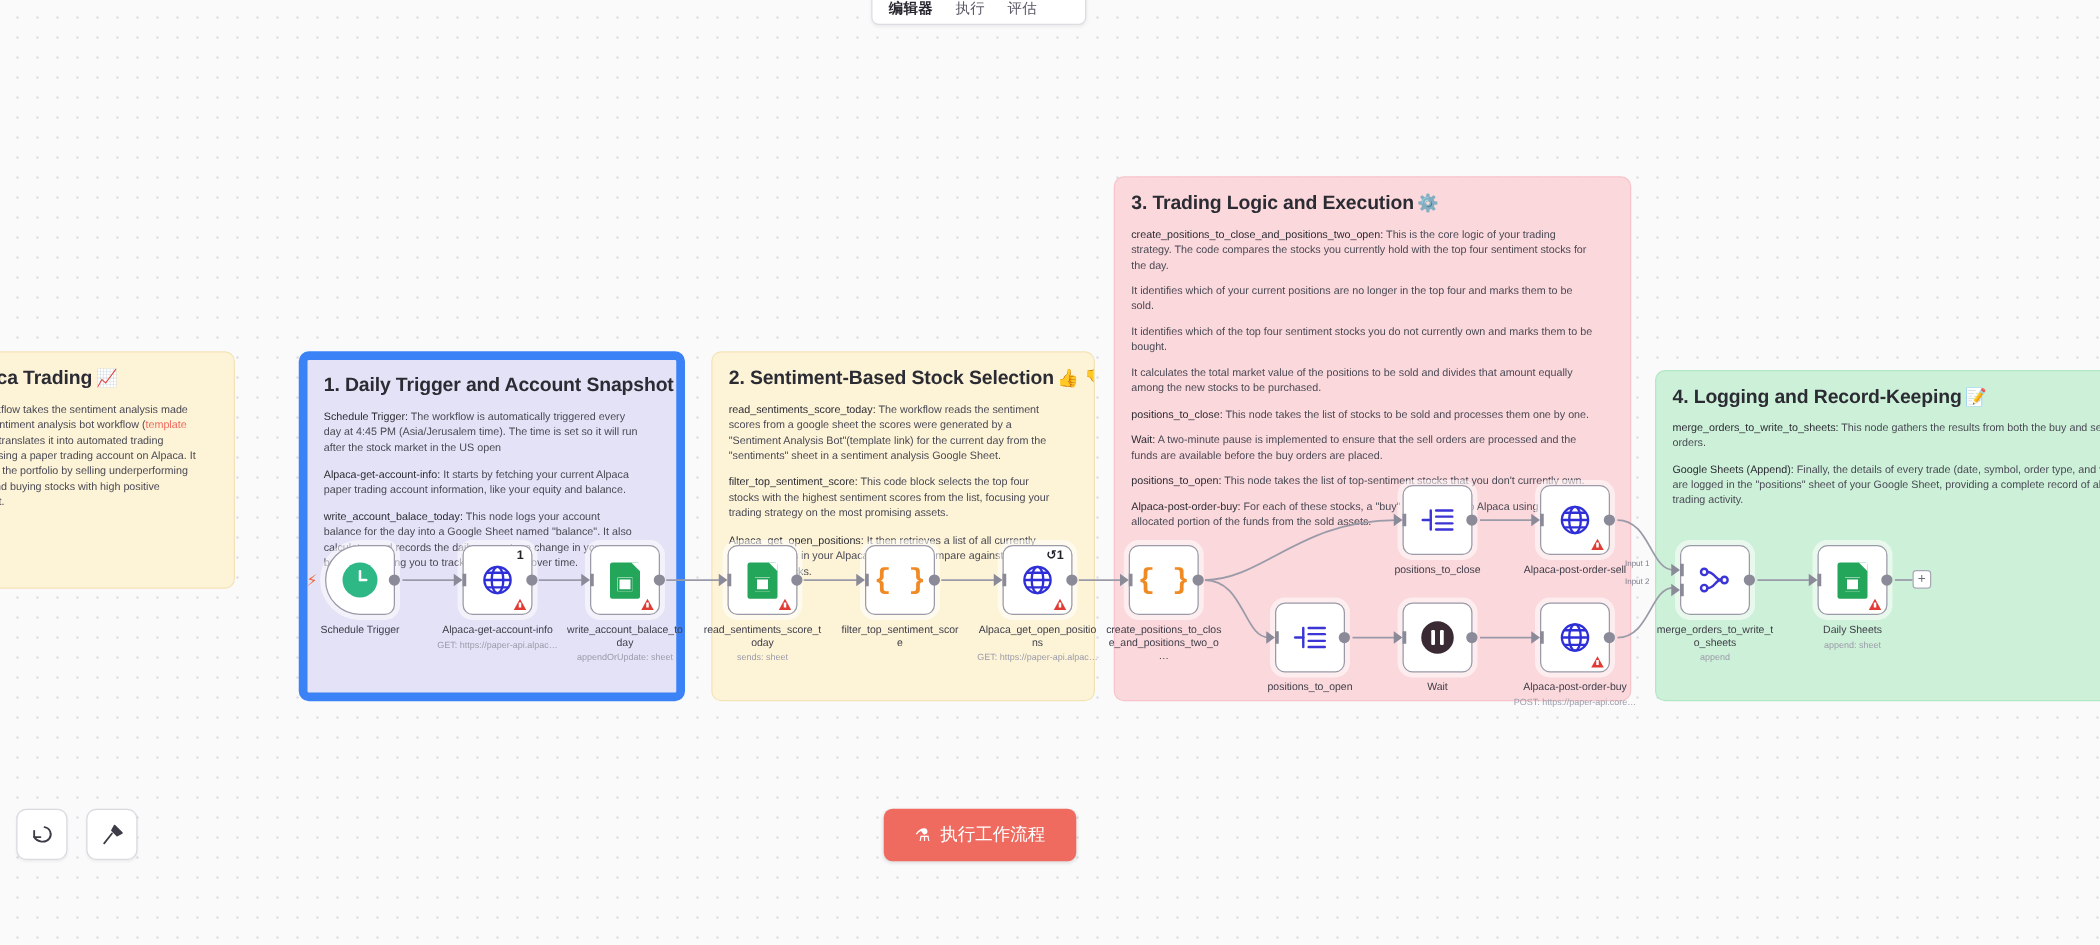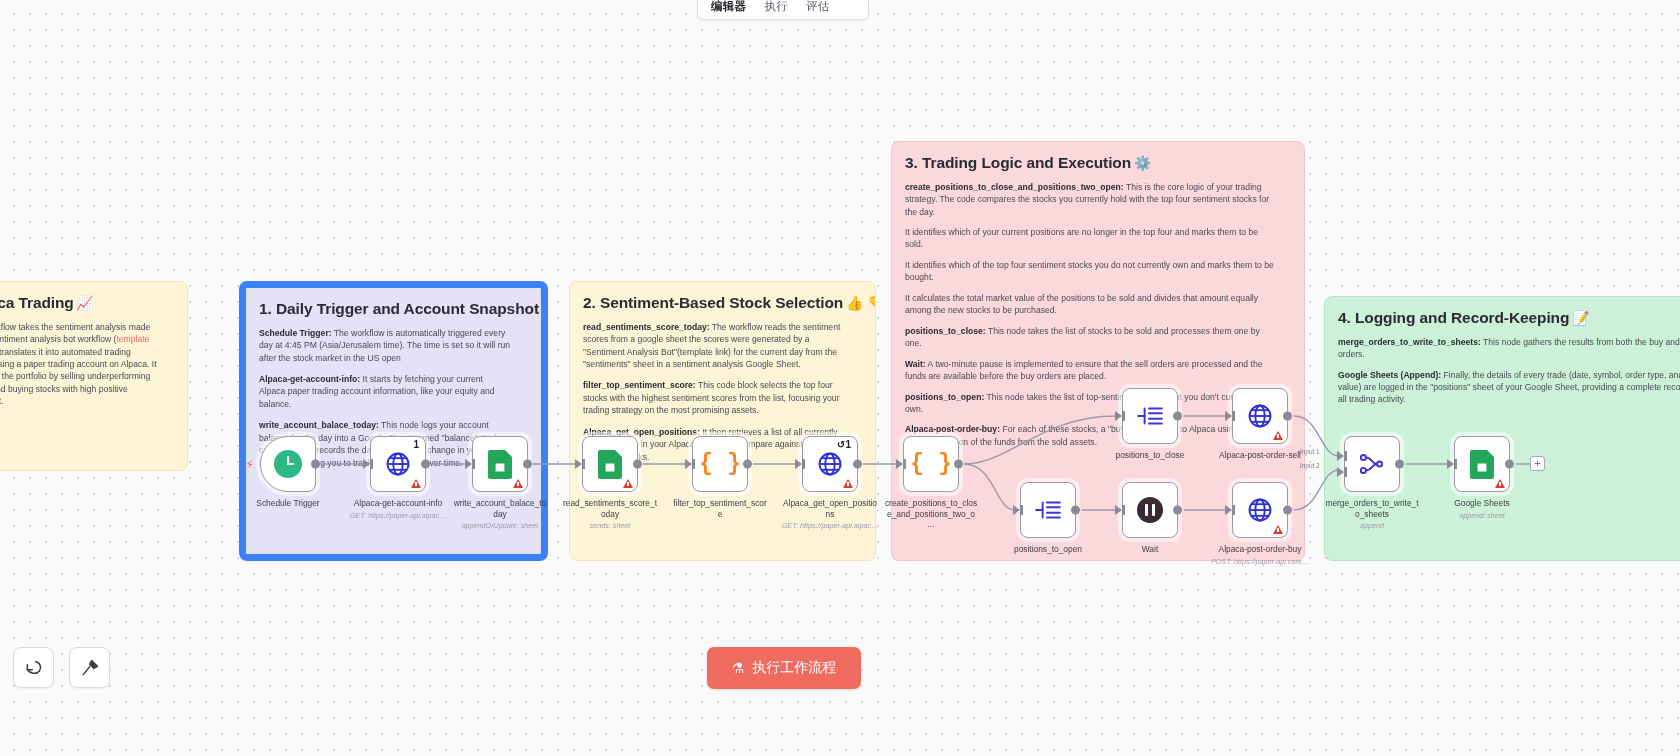--- a/index.html
+++ b/index.html
@@ -59,21 +59,21 @@
     white-space: nowrap;
   }
   .note h2 .emo { font-size: 14px; margin-left: 3px; }
   .note p {
     margin: 0 0 9px 0;
     font-size: 8.6px;
     color: #4a4a55;
     line-height: 1.45;
   }
   .note p:last-child { margin-bottom: 0; }
-  .note b { color: #2b2b33; font-weight: 700; }
+  .note b { color: #2b2b33; font-weight: 400; }
   .note .lnk { color: #ef6b5f; }
 
   #note-intro {
     left: -50px; top: 281px;
     width: 238px; height: 190px;
     background: #fdf3d7;
     border: 1px solid #f3e4b6;
   }
   #note-1 {
     left: 239px; top: 281px;
@@ -128,21 +128,20 @@
   .node-sub {
     margin-top: 2px;
     text-align: center;
     font-size: 7.2px;
     color: #9c9cab;
     width: 110px;
     margin-left: -27px;
     white-space: nowrap;
     overflow: hidden;
     text-overflow: ellipsis;
-    font-style: italic;
   }
   .badge-num {
     position: absolute; top: 2px; right: 6px;
     font-size: 10px; font-weight: 700; color: #22222a;
   }
   .warn {
     position: absolute; bottom: 3px; right: 4px;
     width: 0; height: 0;
     border-left: 5px solid transparent;
     border-right: 5px solid transparent;
@@ -528,21 +527,21 @@
   <div class="node-sub">append</div>
 </div>
 
 <div class="node-wrap" style="left:1454px; top:436px;">
   <div class="node">
     <div class="port-in"></div>
     <div class="ic-sheet"></div>
     <div class="warn"></div>
     <div class="port-out"></div>
   </div>
-  <div class="node-label">Google Sheets</div>
+  <div class="node-label">Daily Sheets</div>
   <div class="node-sub">append: sheet</div>
 </div>
 
 <div class="small-sq" style="left:1530px; top:456px;">+</div>
 
 <div class="ctl-btn" id="btn-undo">
   <svg width="20" height="20" viewBox="0 0 24 24" fill="none" stroke="#3d3d48" stroke-width="1.8" stroke-linecap="round" stroke-linejoin="round">
     <path d="M4 8 L4 14 L10 14"></path>
     <path d="M4 14 C7 19 15 20 18.5 15.5 C21.5 11.5 19.5 5.5 14 4.5"></path>
   </svg>

